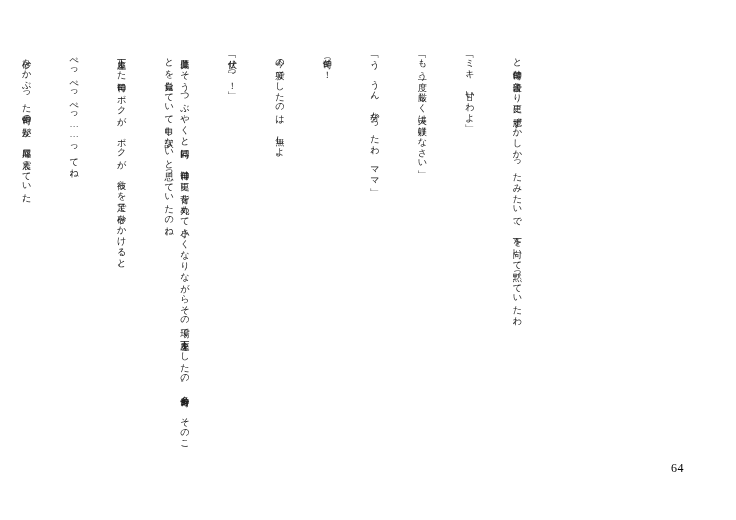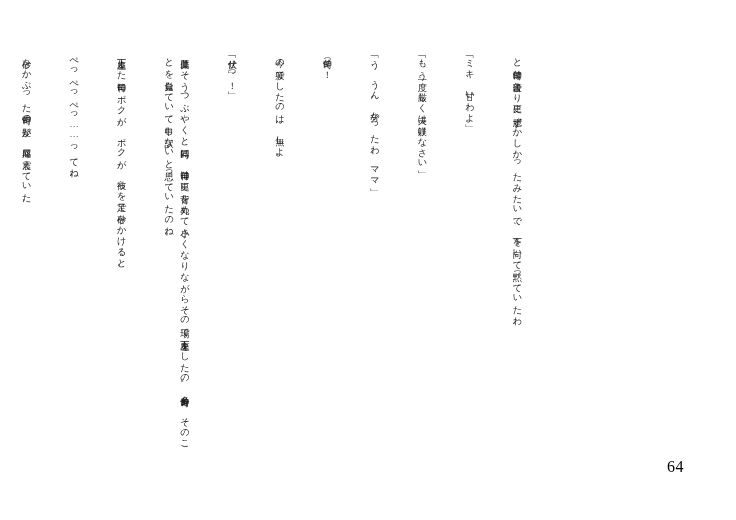--- a/index.html
+++ b/index.html
@@ -39,21 +39,21 @@
   }
   .para {
     display: block;
     margin: 0;
     padding: 0;
   }
   .page-number {
     position: absolute;
     right: 52px;
     bottom: 44px;
-    font-size: 16px;
+    font-size: 12px;
     font-family: "Liberation Serif", "DejaVu Serif", serif;
     color: #000000;
     letter-spacing: 0.5px;
   }
 </style>
 </head>
 <body>
 
 <div class="page">
 

